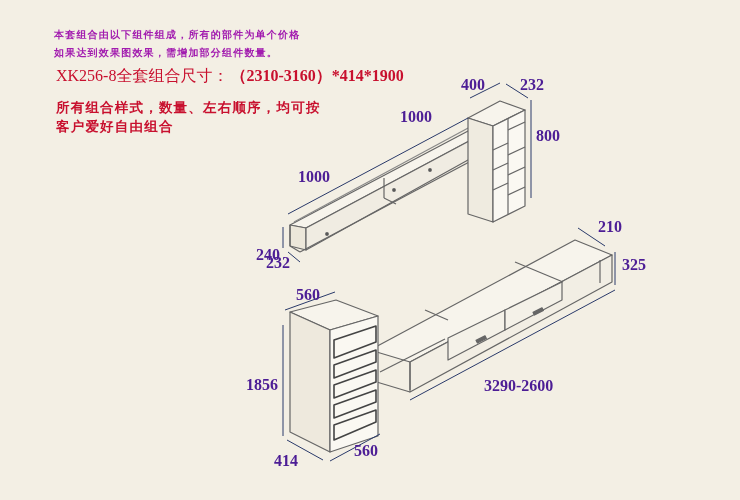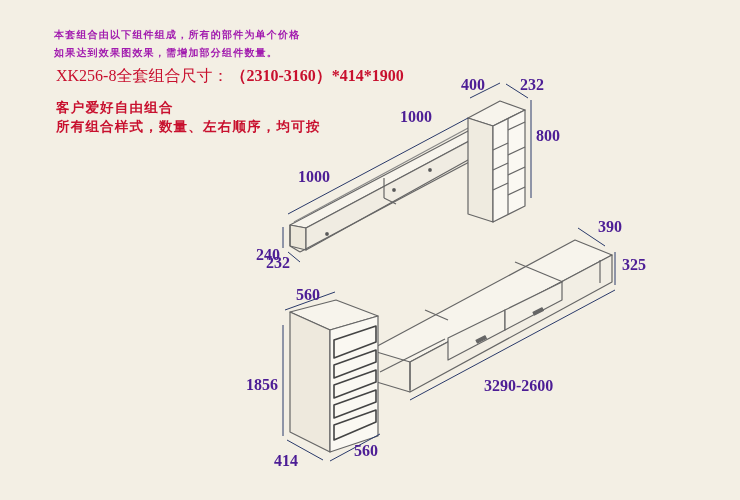--- a/index.html
+++ b/index.html
@@ -38,22 +38,22 @@
 <div class="note">
   <div>本套组合由以下组件组成，所有的部件为单个价格</div>
   <div>如果达到效果图效果，需增加部分组件数量。</div>
 </div>
 
 <div class="title-line">
   <span class="model">XK256-8全套组合尺寸：</span><span class="dims">（2310-3160）*414*1900</span>
 </div>
 
 <div class="red-note">
+  <div>所有组合样式，数量、左右顺序，均可按</div>
   <div>客户爱好自由组合</div>
-  <div>所有组合样式，数量、左右顺序，均可按</div>
 </div>
 
 <svg width="740" height="500" viewBox="0 0 740 500">
   <g fill="none" stroke="#666" stroke-width="1.2" stroke-linejoin="round">
 
     <g>
       <polygon points="290,225 470,130 486,132 306,228" fill="#f7f4ec"></polygon>
       <polygon points="290,225 306,228 306,250 290,246" fill="#ecE7da"></polygon>
       <polygon points="306,228 486,132 486,150 306,250" fill="#f0ece2"></polygon>
       <line x1="290" y1="225" x2="290" y2="246"></line>
@@ -126,19 +126,19 @@
   </g>
 </svg>
 
 <div class="dim" style="left:400px; top:108px;">1000</div>
 <div class="dim" style="left:298px; top:168px;">1000</div>
 <div class="dim" style="left:256px; top:212px;margin-top:34px;">240</div>
 <div class="dim" style="left:266px; top:254px;">232</div>
 <div class="dim" style="left:461px; top:76px;">400</div>
 <div class="dim" style="left:520px; top:76px;">232</div>
 <div class="dim" style="left:536px; top:127px;">800</div>
-<div class="dim" style="left:598px; top:218px;">390</div>
+<div class="dim" style="left:598px; top:218px;">210</div>
 <div class="dim" style="left:622px; top:256px;text-align:right;">325</div>
 <div class="dim" style="left:484px; top:377px;">3290-2600</div>
 <div class="dim" style="left:296px; top:286px;">560</div>
 <div class="dim" style="left:246px; top:376px;">1856</div>
 <div class="dim" style="left:274px; top:452px;">414</div>
 <div class="dim" style="left:354px; top:442px;">560</div>
 
 </body></html>

